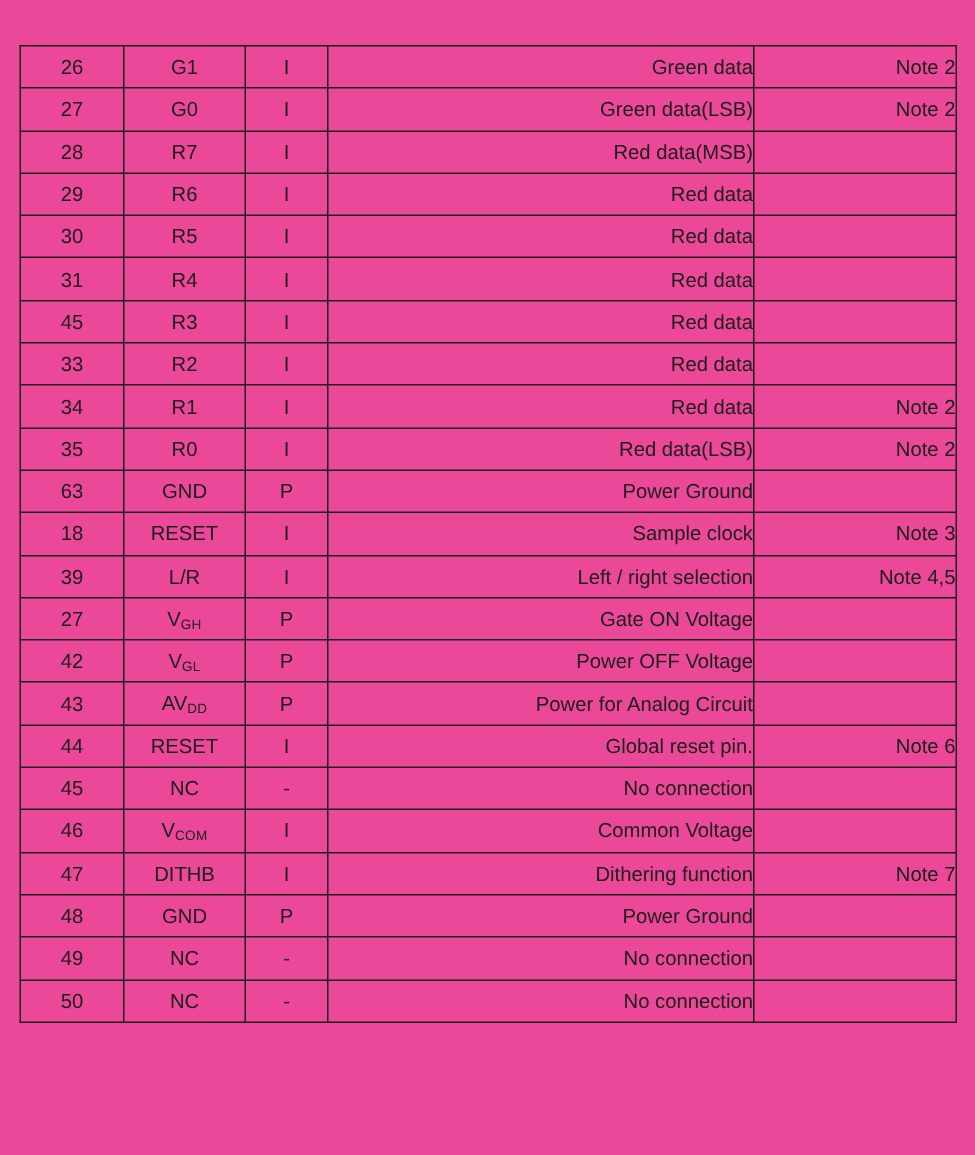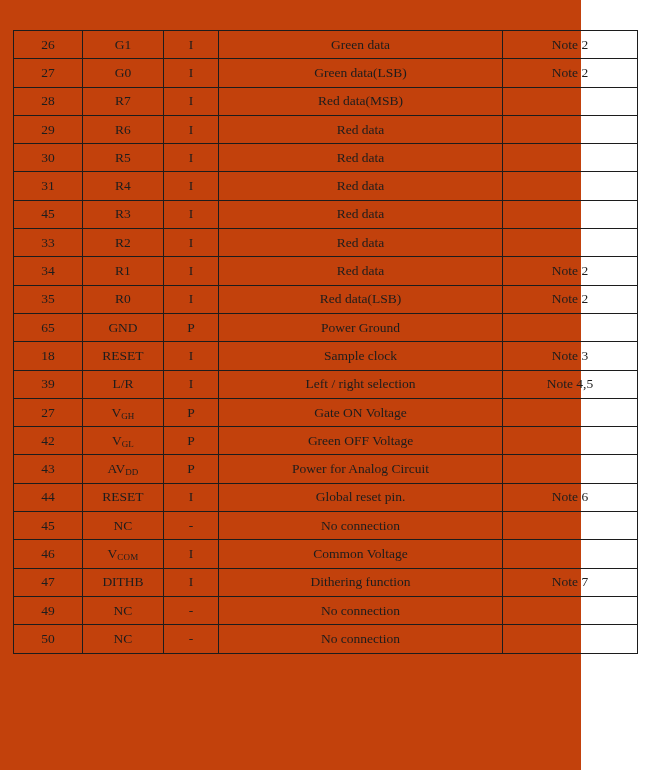--- a/index.html
+++ b/index.html
@@ -2,24 +2,24 @@
 <html><head>
 <meta charset="utf-8">
 <style>
   html, body {
     margin: 0;
     padding: 0;
     background: #ffffff;
   }
   .page {
     position: relative;
-    width: 581px;
+    width: 650px;
     height: 770px;
-    background: #c2410c;
-    font-family: Liberation Serif, serif;
+    background: #ec4899;
+    font-family: Liberation Sans, sans-serif;
     color: #1d1d1d;
   }
   table.pin-table {
     position: absolute;
     left: 13px;
     top: 30px;
     width: 624px;
     border-collapse: collapse;
     table-layout: fixed;
   }
@@ -32,21 +32,21 @@
     vertical-align: middle;
     white-space: nowrap;
     overflow: hidden;
   }
   col.col-pin  { width: 69px; }
   col.col-name { width: 81px; }
   col.col-io   { width: 55px; }
   col.col-desc { width: 284px; }
   col.col-note { width: 135px; }
   td.c-pin, td.c-name, td.c-io { text-align: center; }
-  td.c-desc, td.c-note { text-align: center; padding-left: 9px; }
+  td.c-desc, td.c-note { text-align: right; padding-left: 9px; }
   .sub {
     font-size: 9px;
     vertical-align: -2px;
     letter-spacing: 0.2px;
   }
   .legend {
     position: absolute;
     left: 62px;
     top: 741px;
     font-size: 13.5px;
@@ -130,21 +130,21 @@
           <td class="c-note">Note 2</td>
         </tr>
         <tr>
           <td class="c-pin">35</td>
           <td class="c-name"><span>R0</span></td>
           <td class="c-io">I</td>
           <td class="c-desc">Red data(LSB)</td>
           <td class="c-note">Note 2</td>
         </tr>
         <tr>
-          <td class="c-pin">65</td>
+          <td class="c-pin">63</td>
           <td class="c-name"><span>GND</span></td>
           <td class="c-io">P</td>
           <td class="c-desc">Power Ground</td>
           <td class="c-note"></td>
         </tr>
         <tr>
           <td class="c-pin">18</td>
           <td class="c-name"><span>RESET</span></td>
           <td class="c-io">I</td>
           <td class="c-desc">Sample clock</td>
@@ -161,21 +161,21 @@
           <td class="c-pin">27</td>
           <td class="c-name"><span>V</span><span class="sub">GH</span></td>
           <td class="c-io">P</td>
           <td class="c-desc">Gate ON Voltage</td>
           <td class="c-note"></td>
         </tr>
         <tr>
           <td class="c-pin">42</td>
           <td class="c-name"><span>V</span><span class="sub">GL</span></td>
           <td class="c-io">P</td>
-          <td class="c-desc">Green OFF Voltage</td>
+          <td class="c-desc">Power OFF Voltage</td>
           <td class="c-note"></td>
         </tr>
         <tr>
           <td class="c-pin">43</td>
           <td class="c-name"><span>AV</span><span class="sub">DD</span></td>
           <td class="c-io">P</td>
           <td class="c-desc">Power for Analog Circuit</td>
           <td class="c-note"></td>
         </tr>
         <tr>
@@ -198,20 +198,27 @@
           <td class="c-io">I</td>
           <td class="c-desc">Common Voltage</td>
           <td class="c-note"></td>
         </tr>
         <tr>
           <td class="c-pin">47</td>
           <td class="c-name"><span>DITHB</span></td>
           <td class="c-io">I</td>
           <td class="c-desc">Dithering function</td>
           <td class="c-note">Note 7</td>
+        </tr>
+        <tr>
+          <td class="c-pin">48</td>
+          <td class="c-name"><span>GND</span></td>
+          <td class="c-io">P</td>
+          <td class="c-desc">Power Ground</td>
+          <td class="c-note"></td>
         </tr>
         <tr>
           <td class="c-pin">49</td>
           <td class="c-name"><span>NC</span></td>
           <td class="c-io">-</td>
           <td class="c-desc">No connection</td>
           <td class="c-note"></td>
         </tr>
         <tr>
           <td class="c-pin">50</td>

